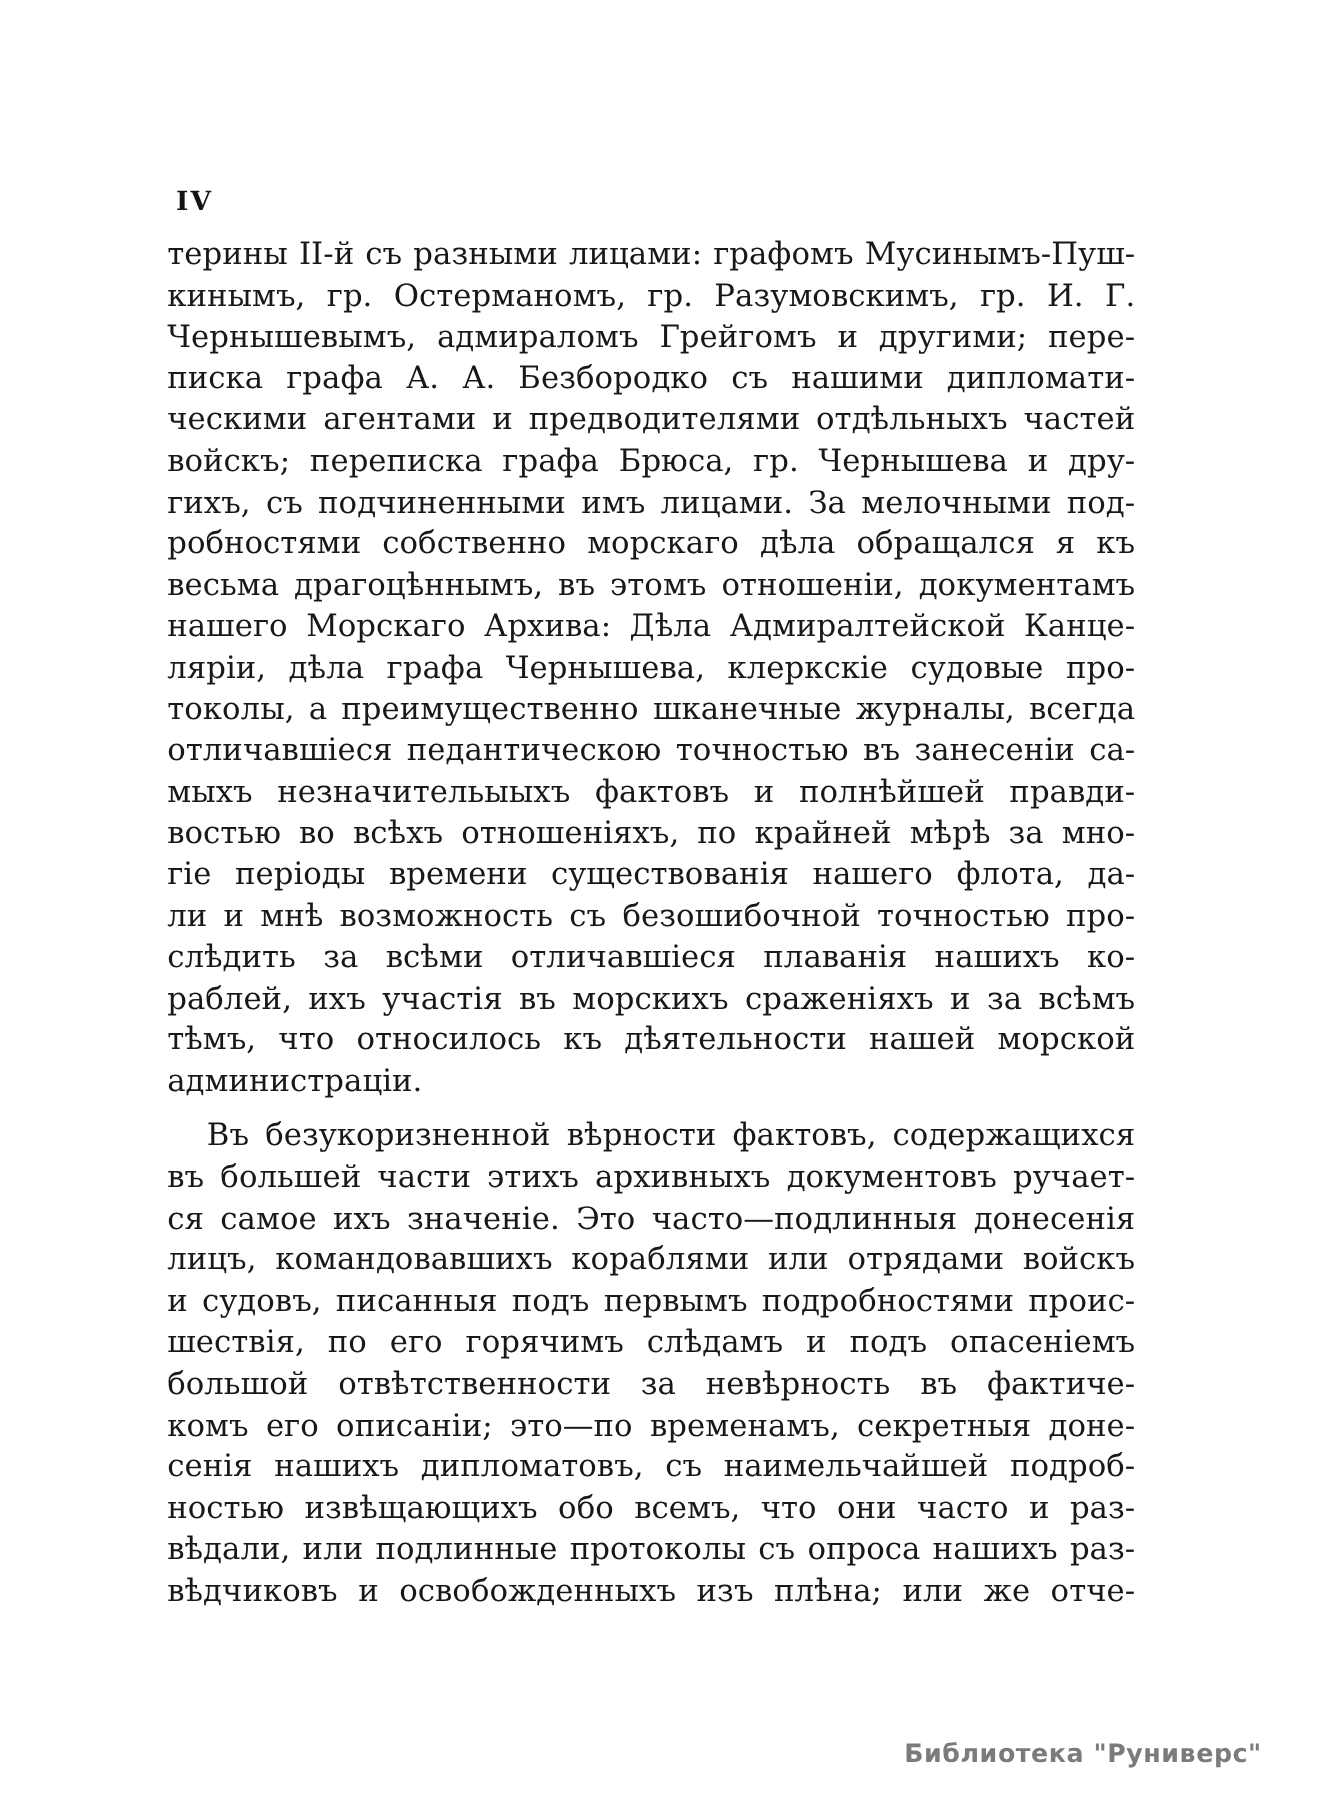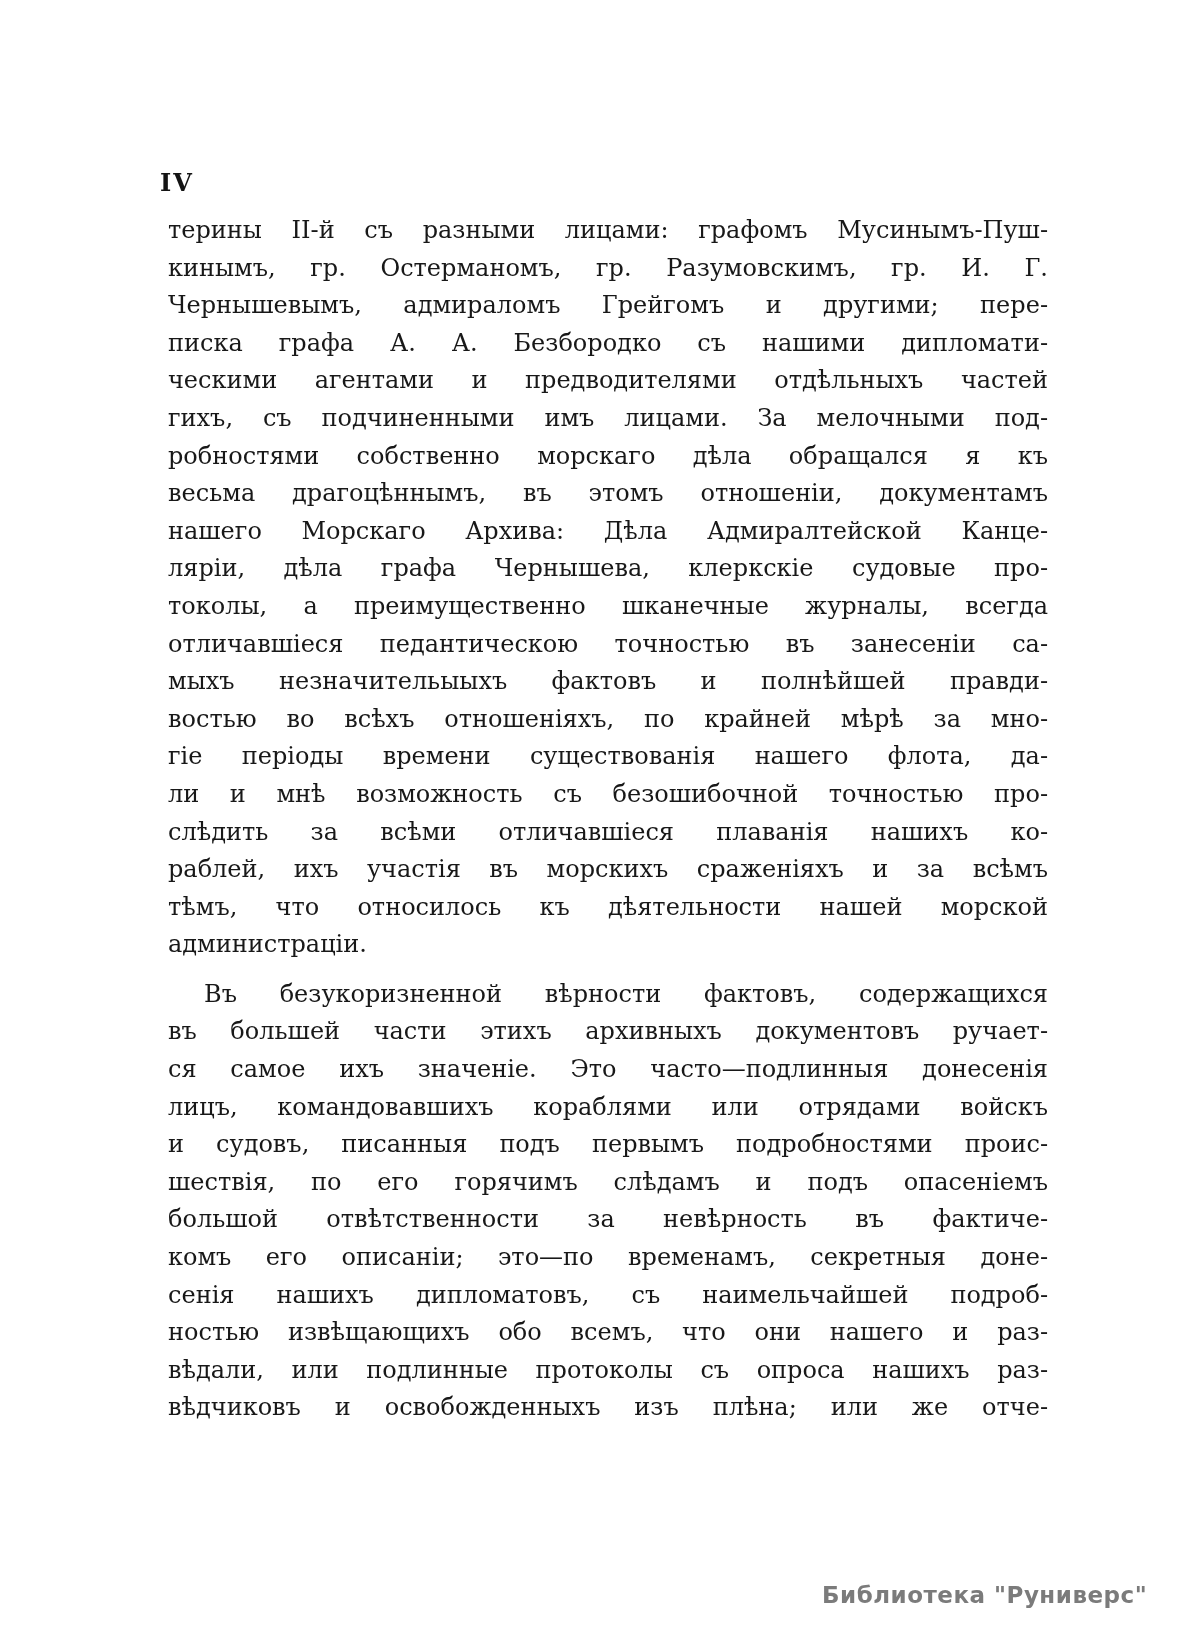--- a/index.html
+++ b/index.html
@@ -27,23 +27,23 @@
     width: 880px;
     text-align: left;
     font-size: 24px;
     letter-spacing: 2px;
     font-weight: 600;
     color: #141414;
   }
   .text-block {
     position: absolute;
     top: 212px;
-    left: 168px;
+    left: 152px;
     width: 880px;
-    font-size: 24px;
+    font-size: 28px;
     color: #181818;
   }
   .paragraph { margin: 0; padding: 0; }
   .paragraph + .paragraph { margin-top: 12px; }
   .line {
     height: 37.6px;
     line-height: 37.6px;
     text-align: justify;
     text-align-last: justify;
     white-space: nowrap;
@@ -75,20 +75,21 @@
 <div class="page">
   <div class="page-number">IV</div>
 
   <div class="text-block">
     <div class="paragraph ends" id="para-0">
         <div class="line">терины II-й съ разными лицами: графомъ Мусинымъ-Пуш-</div>
         <div class="line">кинымъ, гр. Остерманомъ, гр. Разумовскимъ, гр. И. Г.</div>
         <div class="line">Чернышевымъ, адмираломъ Грейгомъ и другими; пере-</div>
         <div class="line">писка графа А. А. Безбородко съ нашими дипломати-</div>
         <div class="line">ческими агентами и предводителями отдѣльныхъ частей</div>
+        <div class="line">войскъ; переписка графа Брюса, гр. Чернышева и дру-</div>
         <div class="line">гихъ, съ подчиненными имъ лицами. За мелочными под-</div>
         <div class="line">робностями собственно морскаго дѣла обращался я къ</div>
         <div class="line">весьма драгоцѣннымъ, въ этомъ отношеніи, документамъ</div>
         <div class="line">нашего Морскаго Архива: Дѣла Адмиралтейской Канце-</div>
         <div class="line">ляріи, дѣла графа Чернышева, клеркскіе судовые про-</div>
         <div class="line">токолы, а преимущественно шканечные журналы, всегда</div>
         <div class="line">отличавшіеся педантическою точностью въ занесеніи са-</div>
         <div class="line">мыхъ незначительыыхъ фактовъ и полнѣйшей правди-</div>
         <div class="line">востью во всѣхъ отношеніяхъ, по крайней мѣрѣ за мно-</div>
         <div class="line">гіе періоды времени существованія нашего флота, да-</div>
@@ -101,20 +102,20 @@
     <div class="paragraph indented" id="para-1">
         <div class="line">Въ безукоризненной вѣрности фактовъ, содержащихся</div>
         <div class="line">въ большей части этихъ архивныхъ документовъ ручает-</div>
         <div class="line">ся самое ихъ значеніе. Это часто—подлинныя донесенія</div>
         <div class="line">лицъ, командовавшихъ кораблями или отрядами войскъ</div>
         <div class="line">и судовъ, писанныя подъ первымъ подробностями проис-</div>
         <div class="line">шествія, по его горячимъ слѣдамъ и подъ опасеніемъ</div>
         <div class="line">большой отвѣтственности за невѣрность въ фактиче-</div>
         <div class="line">комъ его описаніи; это—по временамъ, секретныя доне-</div>
         <div class="line">сенія нашихъ дипломатовъ, съ наимельчайшей подроб-</div>
-        <div class="line">ностью извѣщающихъ обо всемъ, что они нашего и раз-</div>
+        <div class="line">ностью извѣщающихъ обо всемъ, что они часто и раз-</div>
         <div class="line">вѣдали, или подлинные протоколы съ опроса нашихъ раз-</div>
         <div class="line">вѣдчиковъ и освобожденныхъ изъ плѣна; или же отче-</div>
       </div>
   </div>
 
   <div class="watermark">Библиотека "Руниверс"</div>
 </div>
 
 </body></html>

